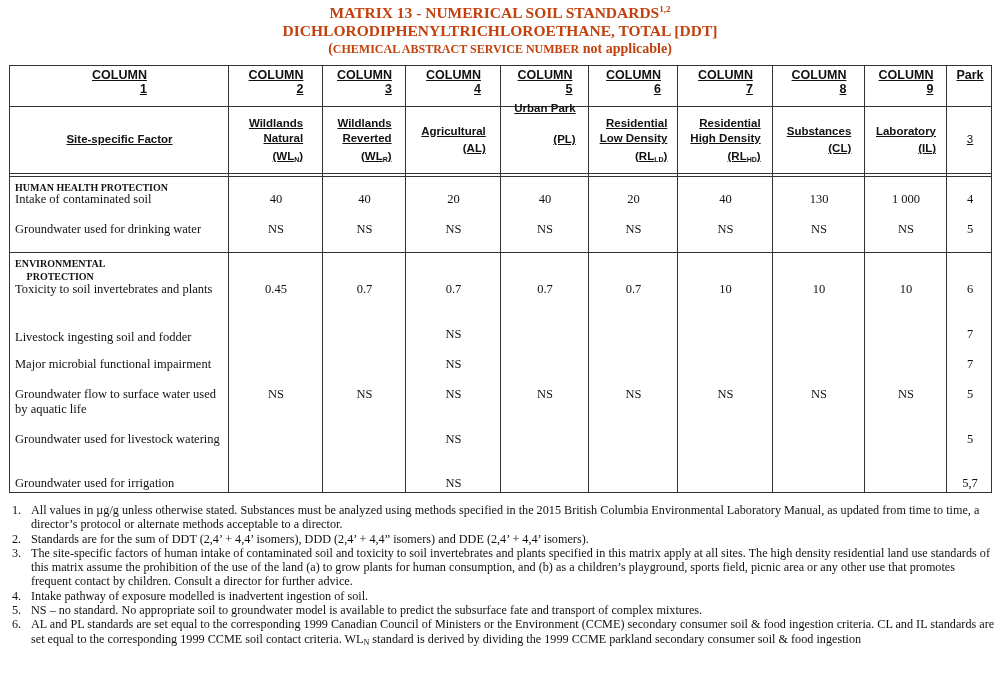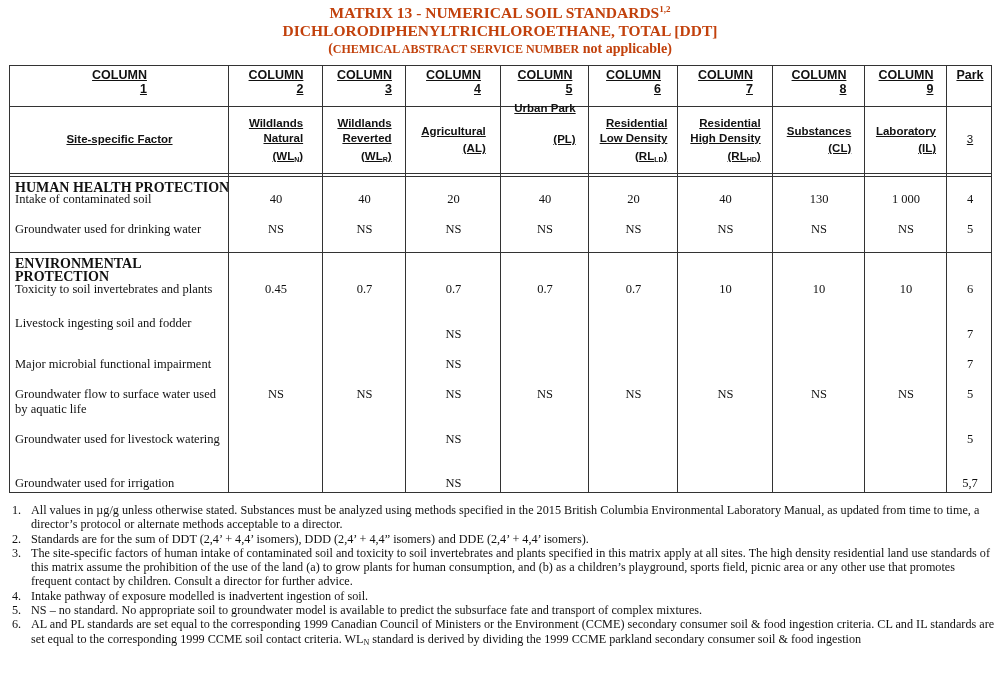--- a/index.html
+++ b/index.html
@@ -14,21 +14,21 @@
     .vline { position: absolute; top: 0; bottom: 0; width: 0; border-left: 1.3px solid #333; }
     .hline { position: absolute; left: 0; right: 0; height: 0; border-top: 1.3px solid #333; }
     .hdouble { position: absolute; left: 0; right: 0; height: 2px; border-top: 1.3px solid #333; border-bottom: 1.3px solid #333; }
 
     .cell { position: absolute; display: flex; align-items: center; justify-content: center; text-align: right; box-sizing: border-box; text-decoration: underline; }
     .hdr { font-family: "Liberation Sans", sans-serif; font-weight: bold; font-size: 12.5px; line-height: 14px; color: #111; }
     .hdr2 { font-family: "Liberation Sans", sans-serif; font-weight: bold; font-size: 11.5px; line-height: 15.5px; color: #111; }
     .hdr2 sub { font-size: 7px; vertical-align: -2px; line-height: 0; }
     .note-hdr { font-family: "Liberation Sans", sans-serif; font-size: 11.5px; font-weight: normal; }
 
-    .sec { position: absolute; font-family: "Liberation Serif", serif; font-weight: bold; font-size: 14px; line-height: 13px; color: #111; }
+    .sec { position: absolute; font-family: "Liberation Serif", serif; font-weight: bold; font-size: 10px; line-height: 13px; color: #111; text-align: center; }
     .rowlabel { position: absolute; left: 5px; width: 210px; font-family: "Liberation Serif", serif; font-size: 12.5px; line-height: 15px; color: #111; }
     .val { position: absolute; font-family: "Liberation Serif", serif; font-size: 12.5px; line-height: 15px; text-align: center; color: #111; }
 
     .notes { position: absolute; left: 12px; top: 503px; width: 985px; font-family: "Liberation Serif", serif; font-size: 12.2px; line-height: 14.3px; color: #111; }
     .notes-title { font-weight: bold; font-size: 12.5px; margin-bottom: 1px; }
     .note { display: flex; }
     .note .num { width: 19px; flex: none; }
     .note .txt { flex: 1; }
     .note sub { font-size: 8px; vertical-align: -2px; line-height: 0; }
   </style>
@@ -203,21 +203,21 @@
     <div class="rowlabel" style="top: 216px;">Toxicity to soil invertebrates and plants</div>
     <div class="val" style="left: 219px; width: 94px; top: 216px;">0.45</div>
     <div class="val" style="left: 313px; width: 83px; top: 216px;">0.7</div>
     <div class="val" style="left: 396px; width: 95px; top: 216px;">0.7</div>
     <div class="val" style="left: 491px; width: 88px; top: 216px;">0.7</div>
     <div class="val" style="left: 579px; width: 89px; top: 216px;">0.7</div>
     <div class="val" style="left: 668px; width: 95px; top: 216px;">10</div>
     <div class="val" style="left: 763px; width: 92px; top: 216px;">10</div>
     <div class="val" style="left: 855px; width: 82px; top: 216px;">10</div>
     <div class="val" style="left: 937px; width: 46px; top: 216px;">6</div>
-    <div class="rowlabel" style="top: 250px;">Livestock ingesting soil and fodder</div>
+    <div class="rowlabel" style="top: 264px;">Livestock ingesting soil and fodder</div>
     <div class="val" style="left: 396px; width: 95px; top: 261px;">NS</div>
     <div class="val" style="left: 937px; width: 46px; top: 261px;">7</div>
     <div class="rowlabel" style="top: 291px;">Major microbial functional impairment</div>
     <div class="val" style="left: 396px; width: 95px; top: 291px;">NS</div>
     <div class="val" style="left: 937px; width: 46px; top: 291px;">7</div>
     <div class="rowlabel" style="top: 321px;">Groundwater flow to surface water used by aquatic life</div>
     <div class="val" style="left: 219px; width: 94px; top: 321px;">NS</div>
     <div class="val" style="left: 313px; width: 83px; top: 321px;">NS</div>
     <div class="val" style="left: 396px; width: 95px; top: 321px;">NS</div>
     <div class="val" style="left: 491px; width: 88px; top: 321px;">NS</div>

